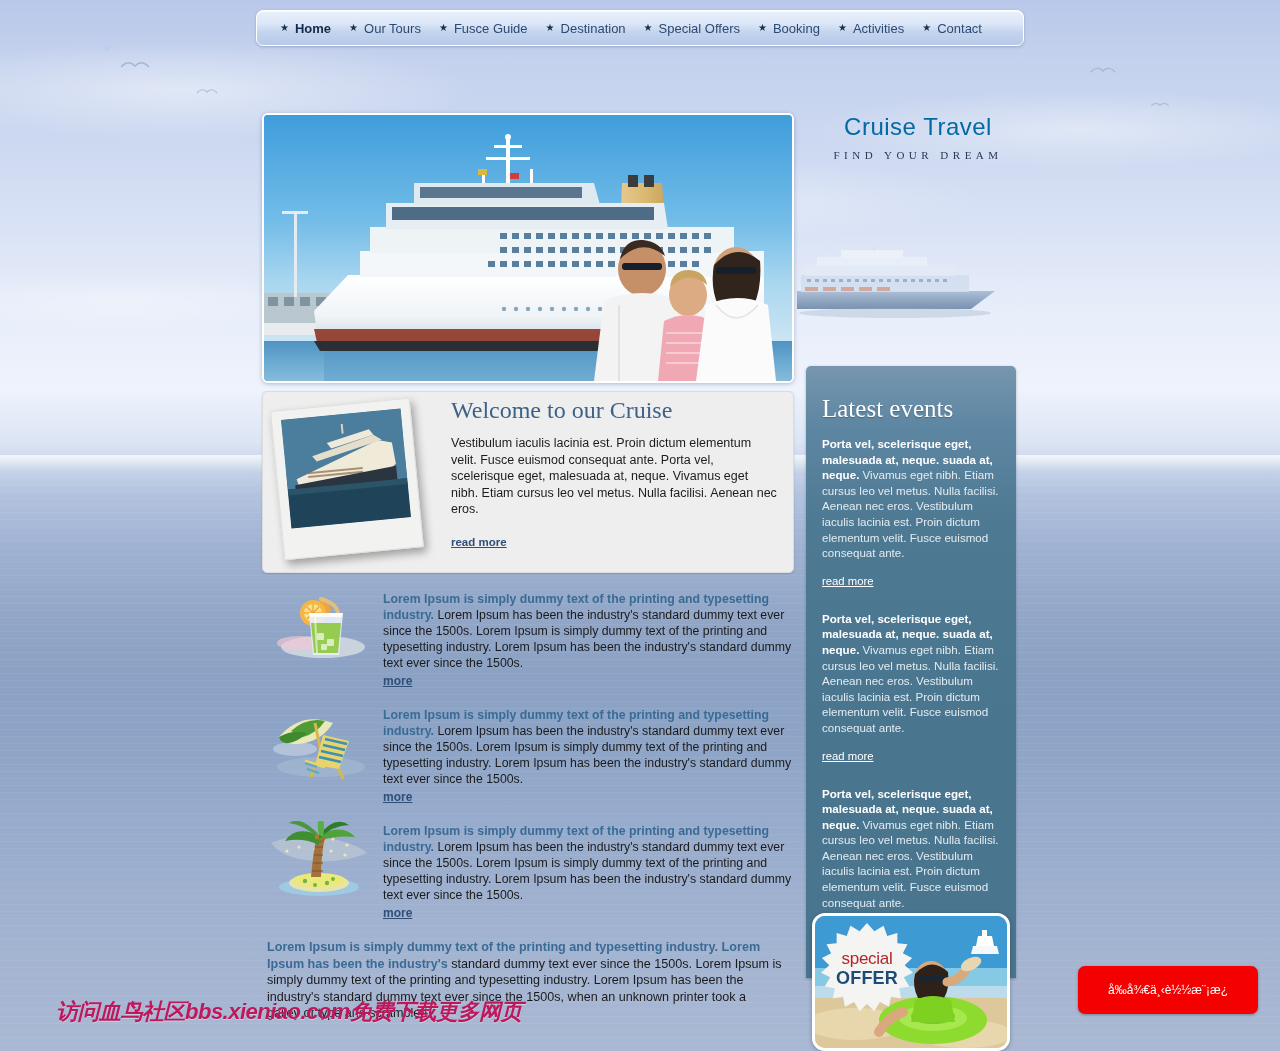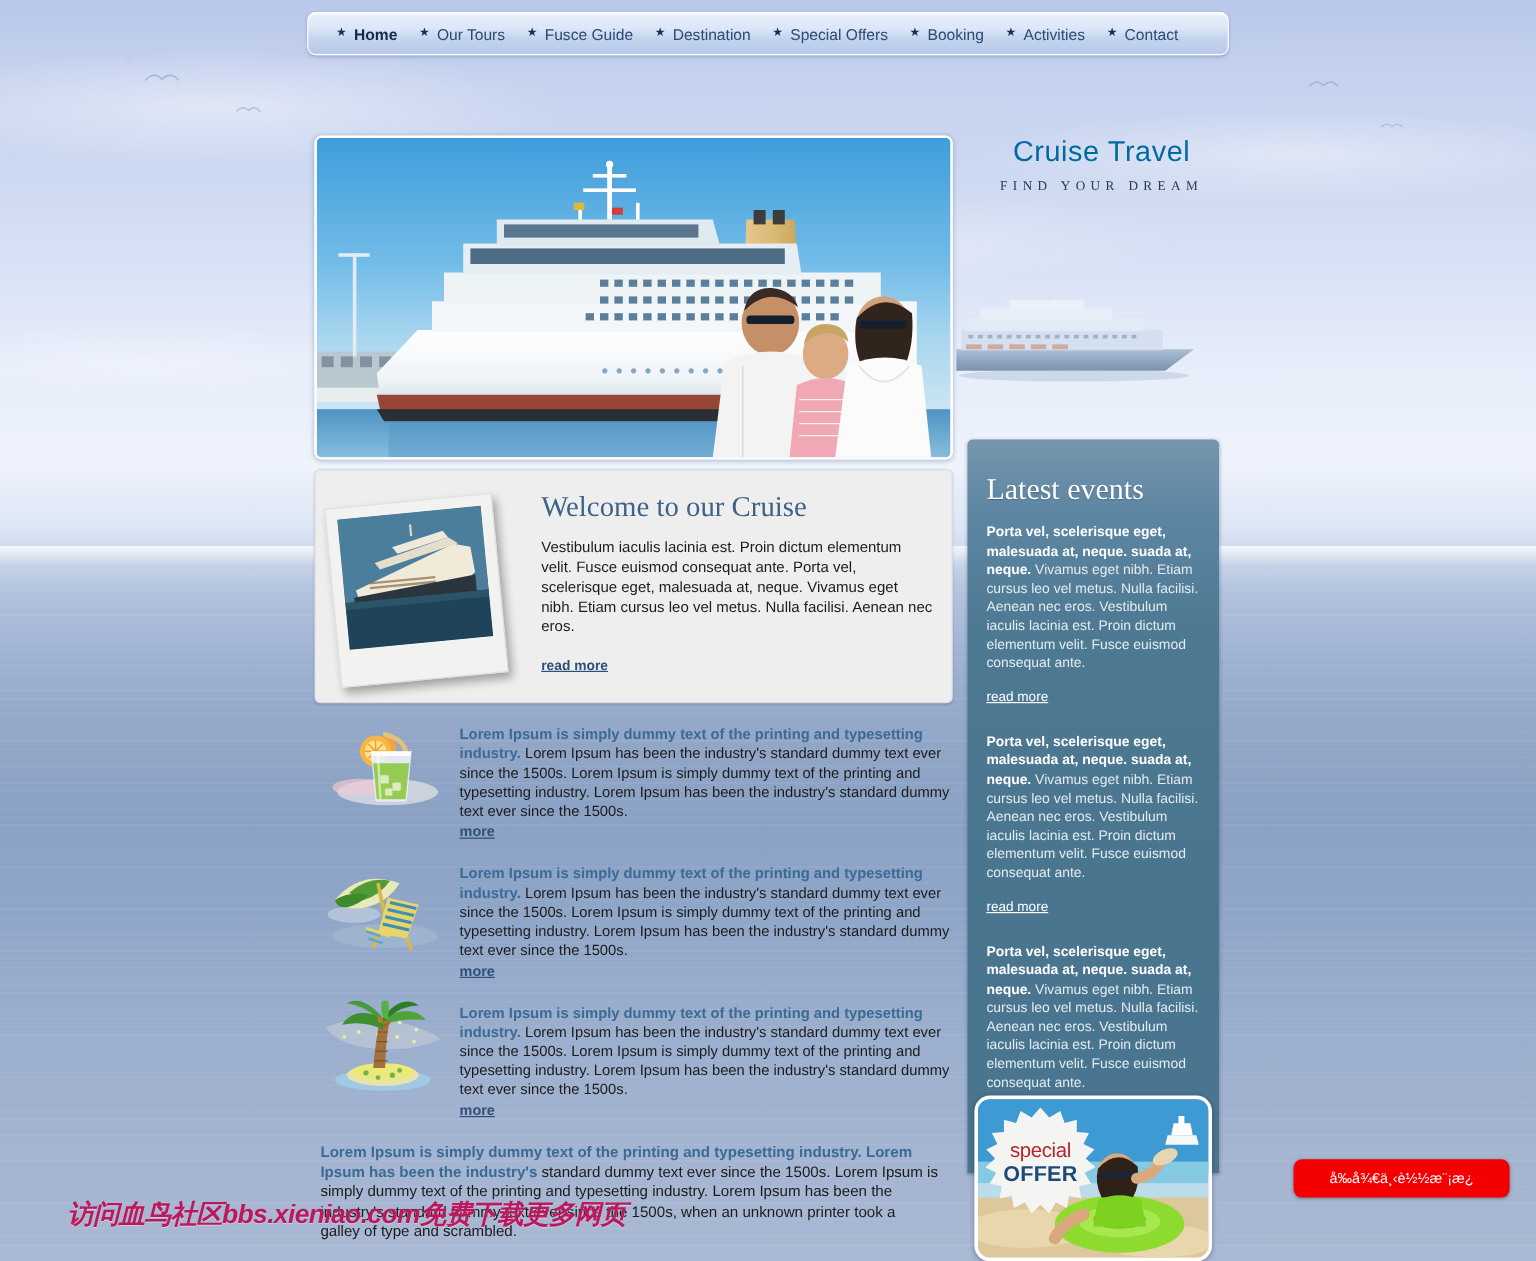--- a/index.html
+++ b/index.html
@@ -106,21 +106,21 @@
     width:532px; height:270px; border-radius:6px;
     border:2px solid #ffffff; overflow:hidden; position:relative;
     box-shadow:0 1px 4px rgba(30,50,90,.3);
     background:linear-gradient(to bottom, #5fa7dd 0%, #83c0e8 42%, #bcd9ec 62%, #7fb4d8 78%, #5e9cc9 100%);
   }
 
   
   .welcome {
     width:532px; margin-top:8px; background:#eeeeee;
     border:1px solid #dcdcdc; border-radius:5px;
-    padding:17px 16px 18px 14px; display:flex; gap:14px;
+    padding:4px 16px 18px 14px; display:flex; gap:14px;
     box-shadow:0 1px 2px rgba(30,50,90,.18);
   }
   .polaroid-wrap { width:160px; flex:0 0 160px; padding-top:8px; }
   .polaroid {
     width:140px; height:150px; background:#f2f2f0;
     padding:9px 9px 30px 9px; transform:rotate(-5.5deg);
     box-shadow:3px 5px 8px rgba(0,0,0,.33);
     border:1px solid #dfdfdc;
   }
   .polaroid-photo {
@@ -215,21 +215,21 @@
   
   .watermark {
     position:absolute; left:56px; top:997px; font-size:22px;
     font-weight:bold; font-style:italic; color:#be185d;
     text-shadow:0 1px 0 rgba(255,255,255,.35);
     white-space:nowrap; letter-spacing:-.5px; pointer-events:none;
   }
 
   
   .red-btn {
-    position:absolute; left:1078px; top:966px; width:180px; height:32px;
+    position:absolute; left:1078px; top:966px; width:180px; height:48px;
     background:#f40000; border-radius:7px; color:#ffffff;
     display:flex; align-items:center; justify-content:center;
     font-size:12px; cursor:pointer; white-space:nowrap;
     box-shadow:0 1px 3px rgba(0,0,0,.3);
   }
 </style>
 </head>
 <body>
 
 <div class="bg-clouds"></div>

